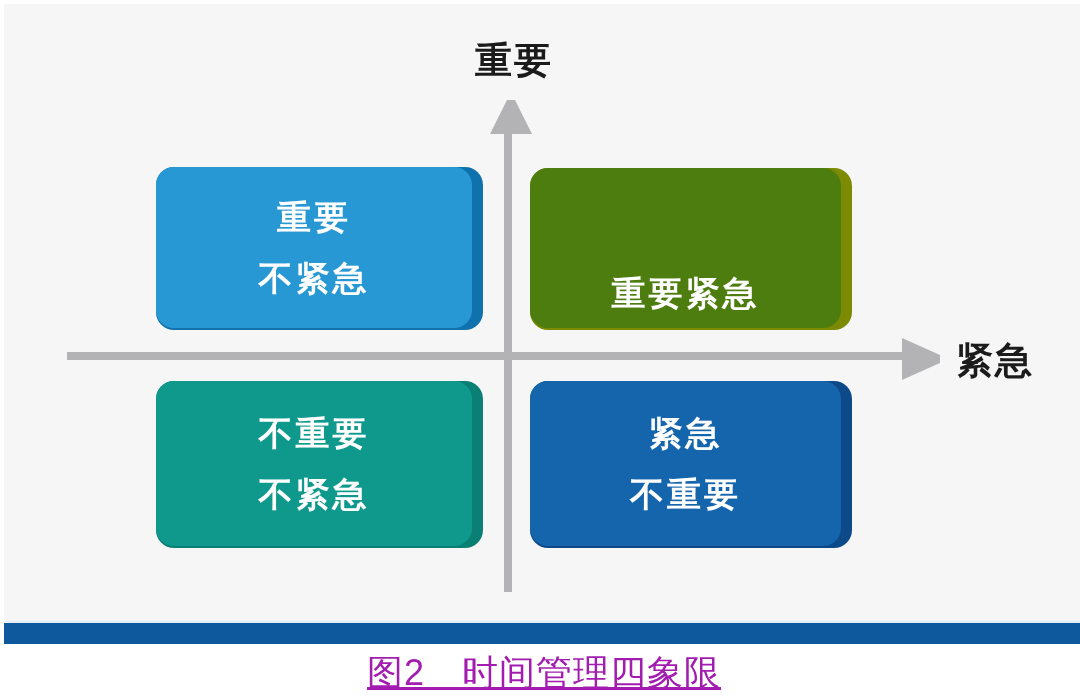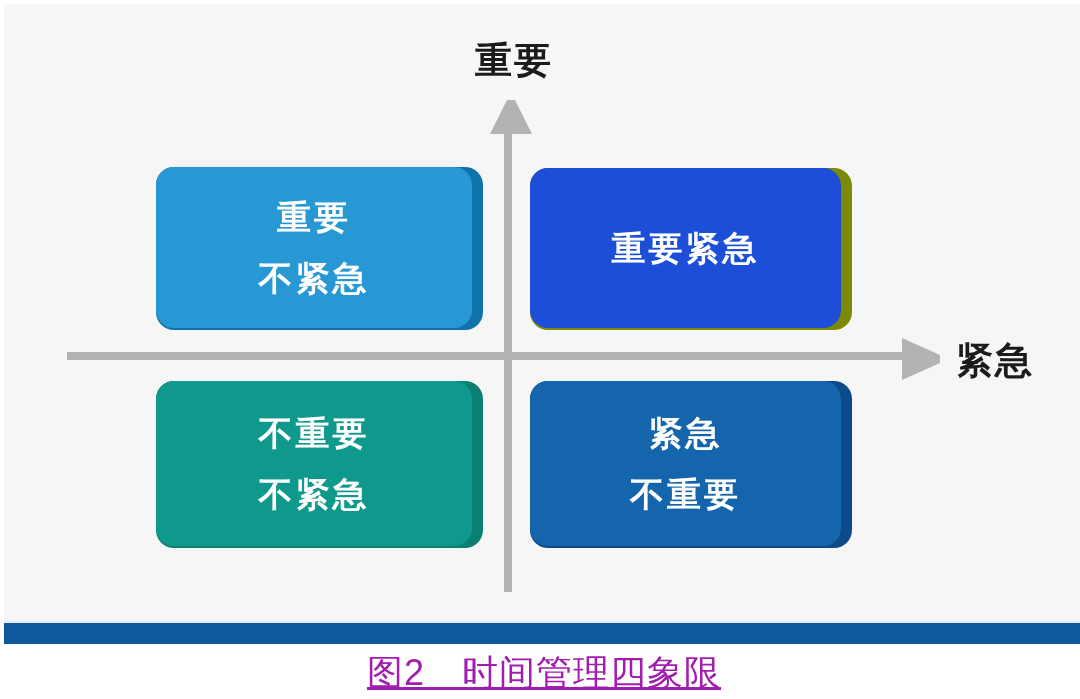--- a/index.html
+++ b/index.html
@@ -109,21 +109,21 @@
   <div class="axis-label x-label">紧急</div>
 
   <div class="card card-tl" style="background-color: rgb(15, 114, 173);">
     <div class="card-face" style="background-color: rgb(39, 152, 211);">
       <span class="line">重要</span>
       <span class="line">不紧急</span>
     </div>
   </div>
 
   <div class="card card-tr" style="background-color: rgb(124, 138, 4);">
-    <div class="card-face" style="background-color: #1d4ed8;">
+    <div class="card-face" style="background-color: #4d7c0f; justify-content: flex-end;">
       <span class="line">重要紧急</span>
     </div>
   </div>
 
   <div class="card card-bl" style="background-color: rgb(10, 127, 116);">
     <div class="card-face" style="background-color: rgb(15, 153, 140);">
       <span class="line">不重要</span>
       <span class="line">不紧急</span>
     </div>
   </div>

